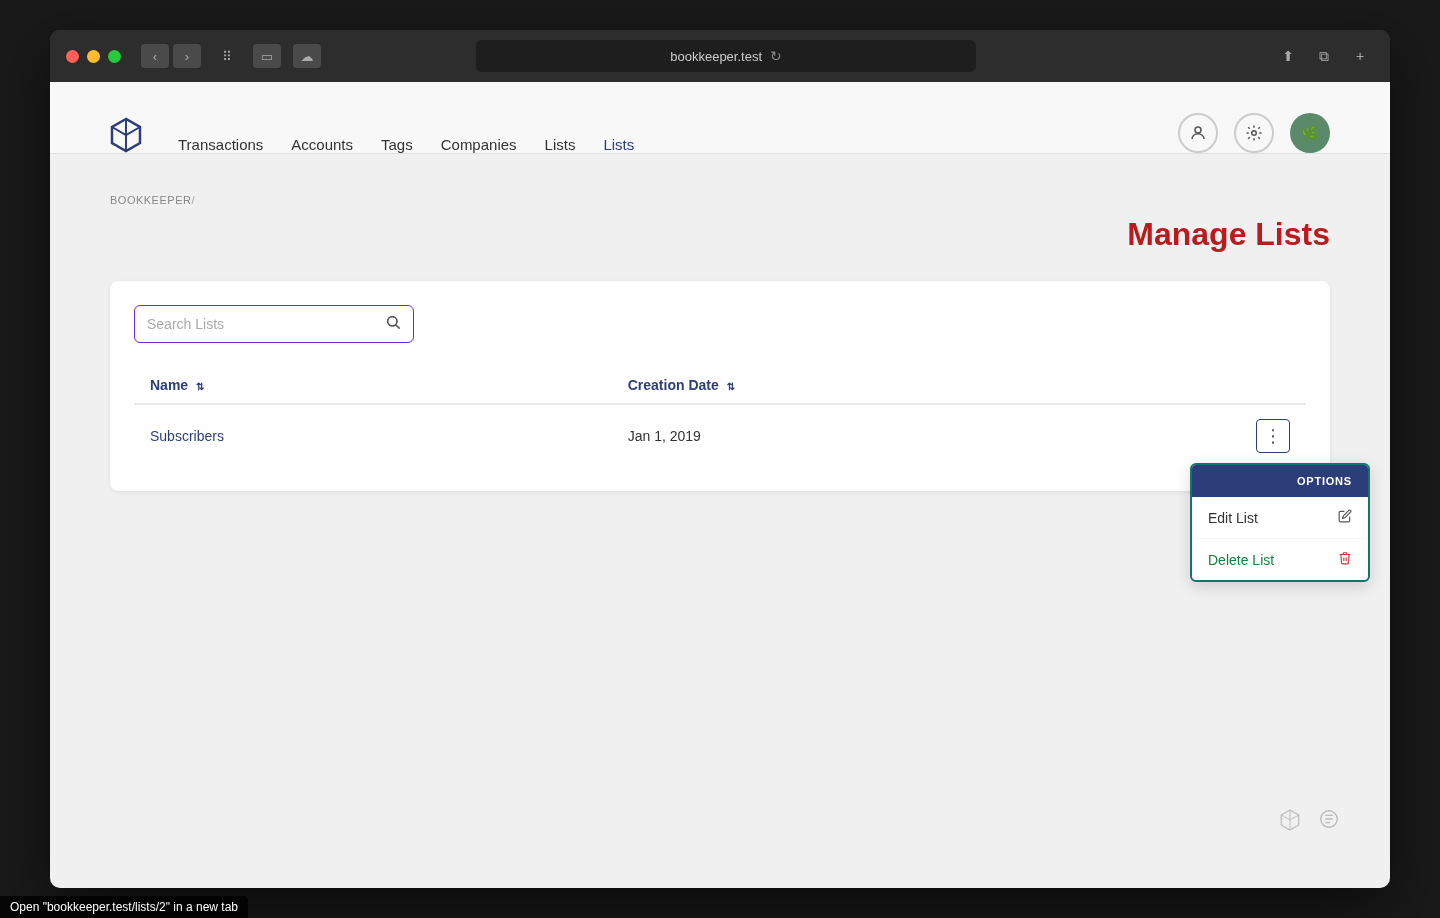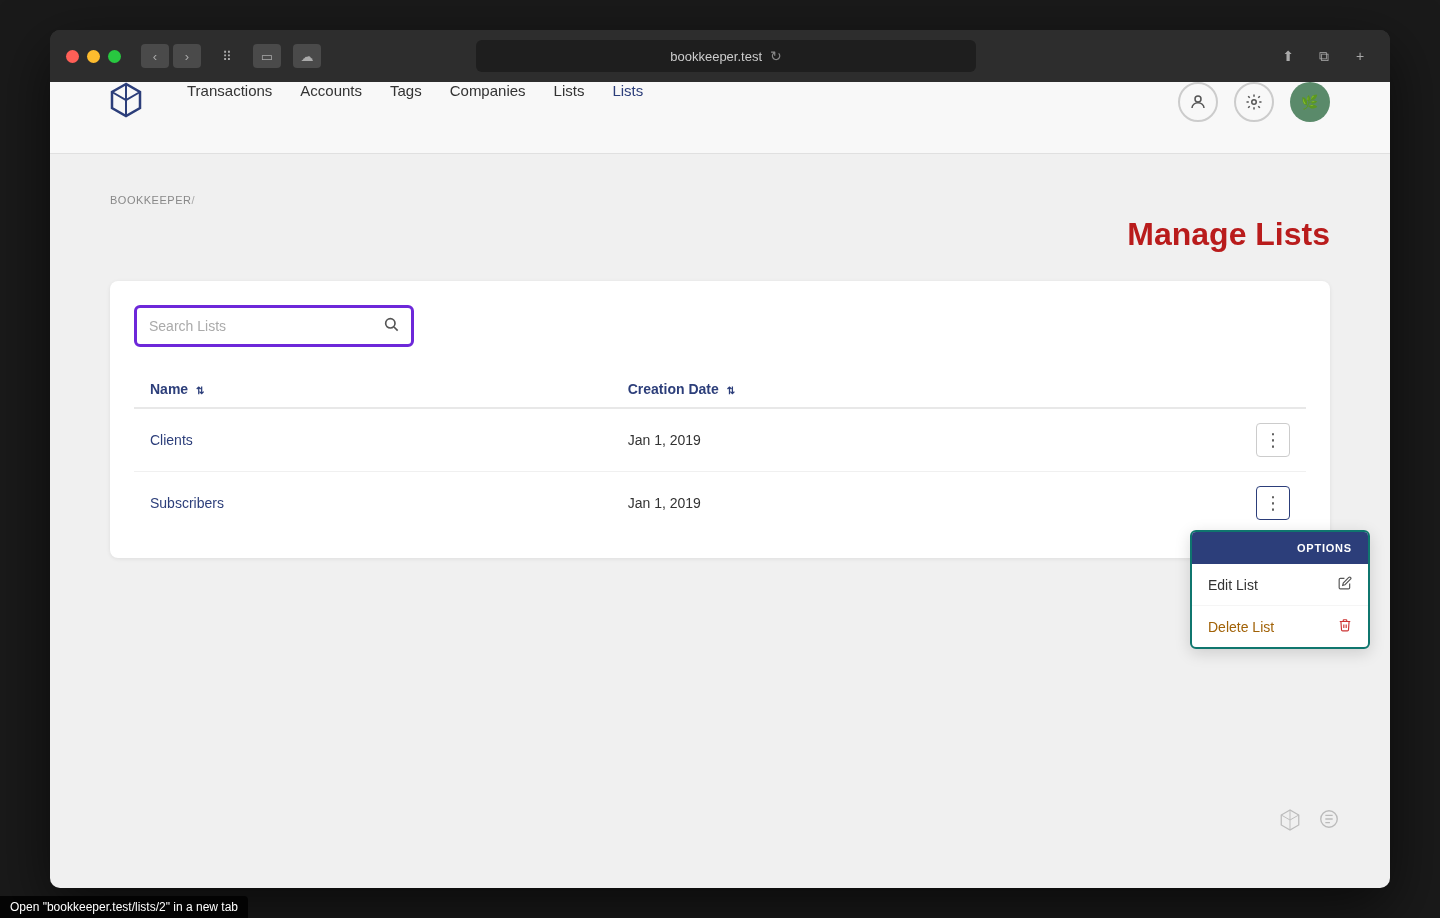--- a/index.html
+++ b/index.html
@@ -127,22 +127,22 @@
       overflow: auto;
     }
 
     
     .navbar {
       background: #f8f8f8;
       border-bottom: 1px solid #e0e0e0;
       padding: 0 60px;
       height: 72px;
       display: flex;
-      align-items: flex-start;
-      gap: 13px;
+      align-items: flex-end;
+      gap: 4px;
     }
 
     .logo {
       margin-right: 32px;
       color: #2c3e7a;
       font-size: 28px;
       display: flex;
       align-items: center;
     }
 
@@ -250,21 +250,21 @@
     .table-card {
       background: white;
       border-radius: 8px;
       padding: 24px;
       box-shadow: 0 1px 4px rgba(0,0,0,0.08);
     }
 
     .search-bar {
       display: flex;
       align-items: center;
-      border: 3px solid #6d28d9;
+      border: 1px solid #6d28d9;
       border-radius: 6px;
       padding: 8px 12px;
       width: 280px;
       margin-bottom: 24px;
       background: white;
     }
 
     .search-input {
       border: none;
       outline: none;
@@ -378,21 +378,21 @@
       cursor: pointer;
       color: #333;
       border-bottom: 1px solid #f5f5f5;
     }
 
     .dropdown-item:last-child {
       border-bottom: none;
     }
 
     .dropdown-item.delete {
-      color: #a16207;
+      color: #15803d;
     }
 
     .dropdown-item-icon {
       font-size: 14px;
       color: #555;
     }
 
     .dropdown-item.delete .dropdown-item-icon {
       color: #cc3333;
     }
@@ -504,29 +504,20 @@
                 <span class="sort-arrows">⇅</span>
               </th>
               <th>
                 <span>Creation Date</span>
                 <span class="sort-arrows">⇅</span>
               </th>
               <th class="action-col"></th>
             </tr>
           </thead>
           <tbody>
-            <tr>
-              <td>
-                <a class="list-name-link">Clients</a>
-              </td>
-              <td>Jan 1, 2019</td>
-              <td class="action-col" style="position:relative;">
-                <button class="three-dots-btn">⋮</button>
-              </td>
-            </tr>
             <tr>
               <td>
                 <a class="list-name-link">Subscribers</a>
               </td>
               <td>Jan 1, 2019</td>
               <td class="action-col" style="position:relative;">
                 <div style="position:relative; display:inline-block; float:right;">
                   <button class="three-dots-btn" style="border-color:#2c3e7a;">⋮</button>
                   <div class="dropdown-menu">
                     <div class="dropdown-header">OPTIONS</div>

